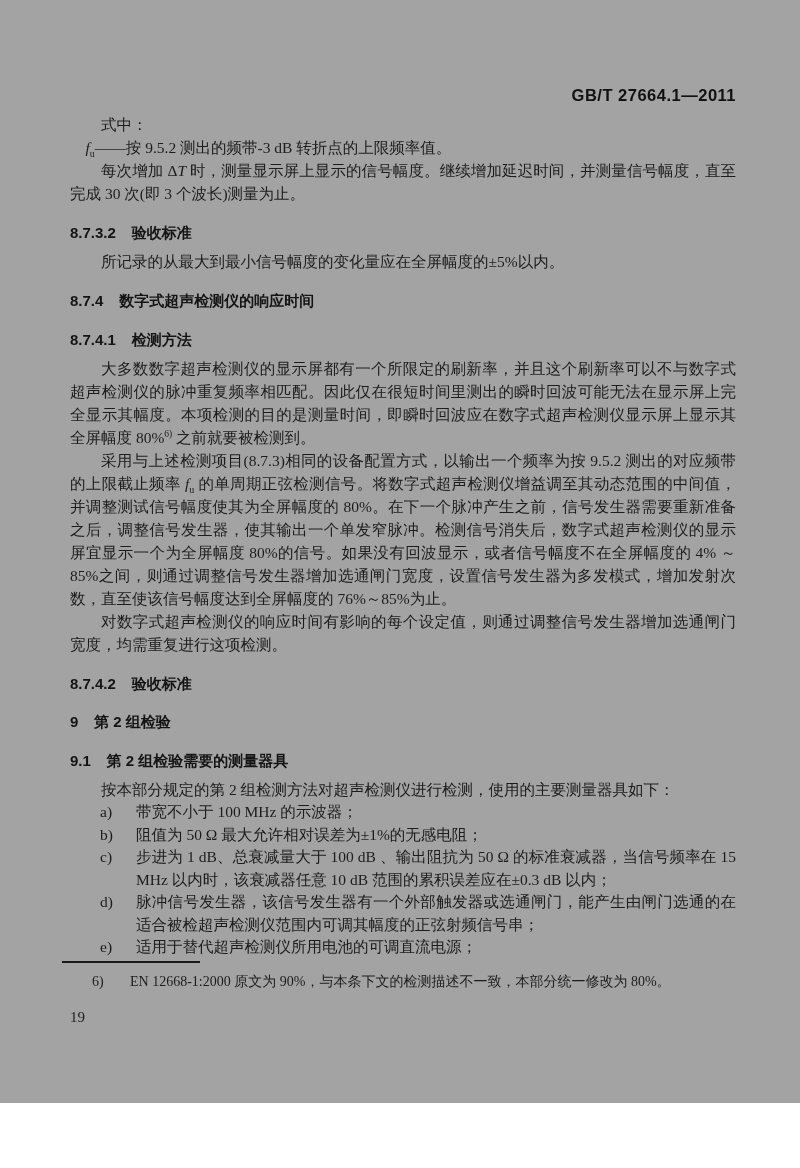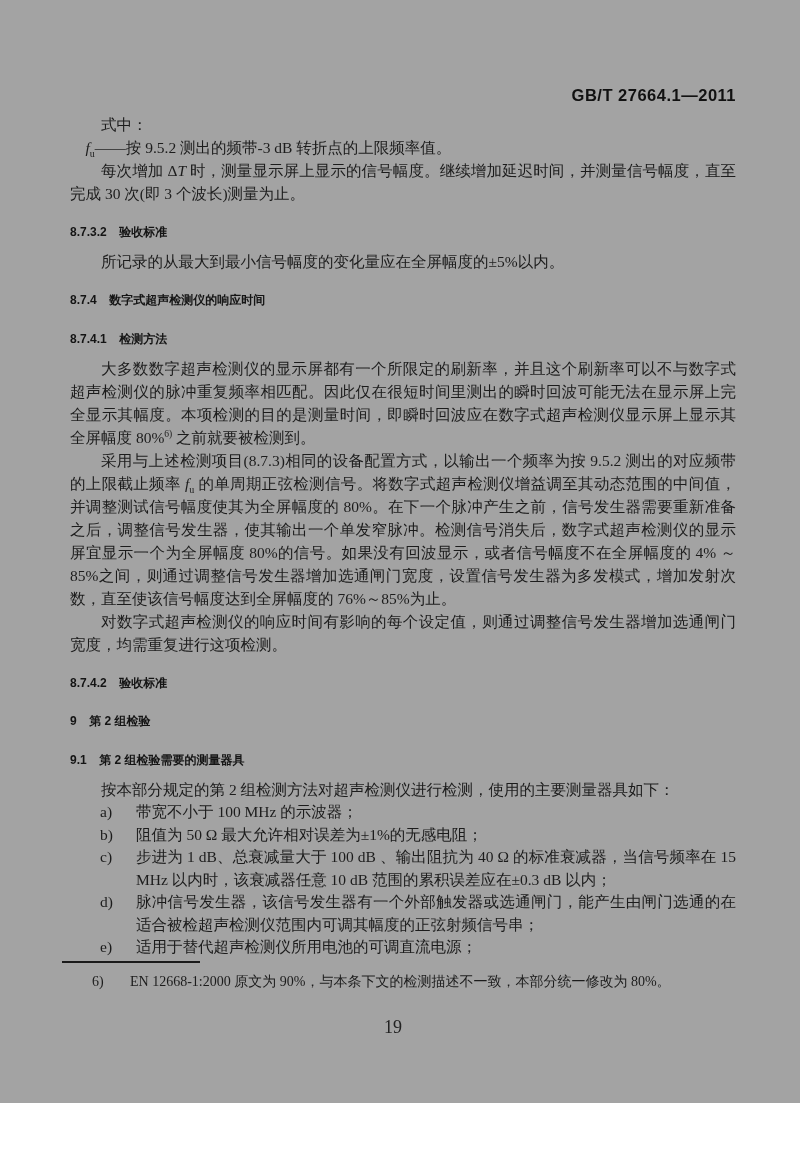--- a/index.html
+++ b/index.html
@@ -25,21 +25,21 @@
     color: #111;
   }
   p { margin: 0; text-align: justify; }
   .indent { text-indent: 2em; }
   .indent1 { text-indent: 1em; }
   .mt6  { margin-top: 6px; }
   .mt12 { }
   h2, h3 {
     font-family: "Liberation Sans", sans-serif;
     font-weight: bold;
-    font-size: 12px;
+    font-size: 15px;
     line-height: 23px;
     margin: 16px 0 6px 0;
     color: #141414;
   }
   h2.chapter { margin-top: 15px; }
   h3.sub91 { }
   .h-title { margin-left: 1.05em; }
   .sym { font-style: italic; font-family: "Liberation Serif", serif; }
   sub { font-size: 10px; line-height: 0; }
   sup { font-size: 9.5px; line-height: 0; }
@@ -52,24 +52,24 @@
     width: 138px;
     margin-left: -8px;
     border: none;
     border-top: 2.5px solid #1a1a1a;
     margin-top: 0; margin-bottom: 9px;
   }
   .footnote { display: flex; font-size: 14px; line-height: 20px; }
   .fn-label { flex: none; width: 38px; margin-left: 22px; }
   .fn-text { flex: 1; text-align: justify; }
   .page-number {
-    text-align: center;
+    text-align: left;
     padding-right: 20px;
-    margin-top: 24px;
-    font-size: 18px;
+    margin-top: 14px;
+    font-size: 15px;
     color: #222;
   }
 </style>
 </head>
 <body>
 
 <div class="page">
 
   <div class="doc-header">GB/T 27664.1—2011</div>
 
@@ -107,21 +107,21 @@
     <div class="li">
       <span class="li-label">a)</span>
       <div class="li-text">带宽不小于 100 MHz 的示波器；</div>
     </div>
     <div class="li">
       <span class="li-label">b)</span>
       <div class="li-text">阻值为 50 Ω 最大允许相对误差为±1%的无感电阻；</div>
     </div>
     <div class="li">
       <span class="li-label">c)</span>
-      <div class="li-text">步进为 1 dB、总衰减量大于 100 dB 、输出阻抗为 40 Ω 的标准衰减器，当信号频率在 15 MHz 以内时，该衰减器任意 10 dB 范围的累积误差应在±0.3 dB 以内；</div>
+      <div class="li-text">步进为 1 dB、总衰减量大于 100 dB 、输出阻抗为 50 Ω 的标准衰减器，当信号频率在 15 MHz 以内时，该衰减器任意 10 dB 范围的累积误差应在±0.3 dB 以内；</div>
     </div>
     <div class="li">
       <span class="li-label">d)</span>
       <div class="li-text">脉冲信号发生器，该信号发生器有一个外部触发器或选通闸门，能产生由闸门选通的在适合被检超声检测仪范围内可调其幅度的正弦射频信号串；</div>
     </div>
     <div class="li">
       <span class="li-label">e)</span>
       <div class="li-text">适用于替代超声检测仪所用电池的可调直流电源；</div>
     </div>
   </div>

